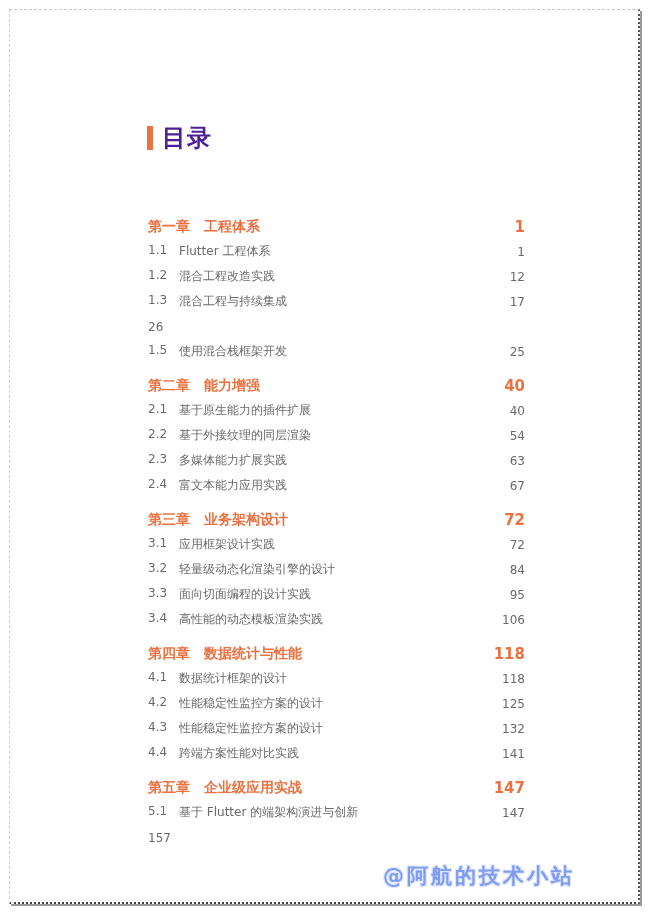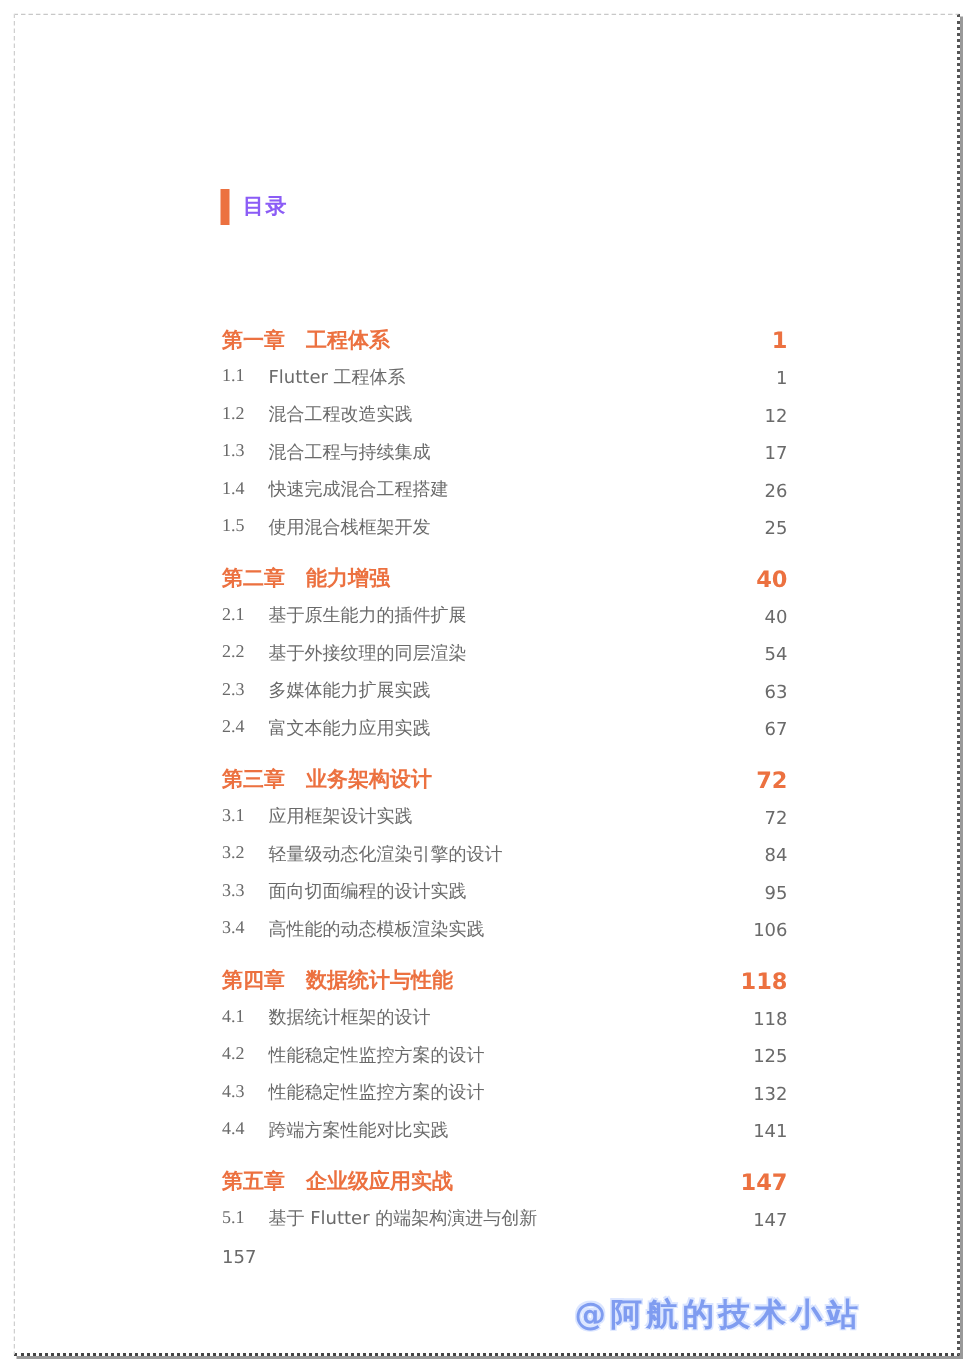--- a/index.html
+++ b/index.html
@@ -35,23 +35,23 @@
     display: flex;
     align-items: center;
   }
   .toc-bar {
     width: 6px;
     height: 24px;
     background: #ec7140;
     margin-right: 9px;
   }
   .toc-title-text {
-    font-size: 14px;
+    font-size: 24px;
     font-weight: bold;
-    color: #8b5cf6;
+    color: #4c1d95;
     letter-spacing: 1px;
   }
   .toc {
     position: absolute;
     left: 138px;
     top: 204px;
     width: 377px;
   }
   .chapter {
     display: flex;
@@ -67,21 +67,21 @@
   .chapter .page { font-size: 15px; }
   .section {
     display: flex;
     justify-content: space-between;
     align-items: center;
     height: 25px;
     color: #6a6a6a;
     font-size: 12px;
   }
   .section .label { display: flex; }
-  .section .num { width: 31px; font-family: Liberation Serif, serif; }
+  .section .num { width: 31px; }
   .chapter-block { margin-bottom: 9px; }
   .watermark {
     position: absolute;
     left: 383px;
     top: 862px;
     font-size: 21px;
     font-weight: bold;
     color: #7f9cf0;
     letter-spacing: 3px;
     text-shadow:
@@ -123,24 +123,20 @@
           <span class="page">12</span>
         </div>
         <div class="section">
           <span class="label">
             <span class="num">1.3</span>
             <span class="ttl">混合工程与持续集成</span>
           </span>
           <span class="page">17</span>
         </div>
         <div class="section">
-          <span class="label">
-            <span class="num">1.4</span>
-            <span class="ttl">快速完成混合工程搭建</span>
-          </span>
           <span class="page">26</span>
         </div>
         <div class="section">
           <span class="label">
             <span class="num">1.5</span>
             <span class="ttl">使用混合栈框架开发</span>
           </span>
           <span class="page">25</span>
         </div>
       </div>

